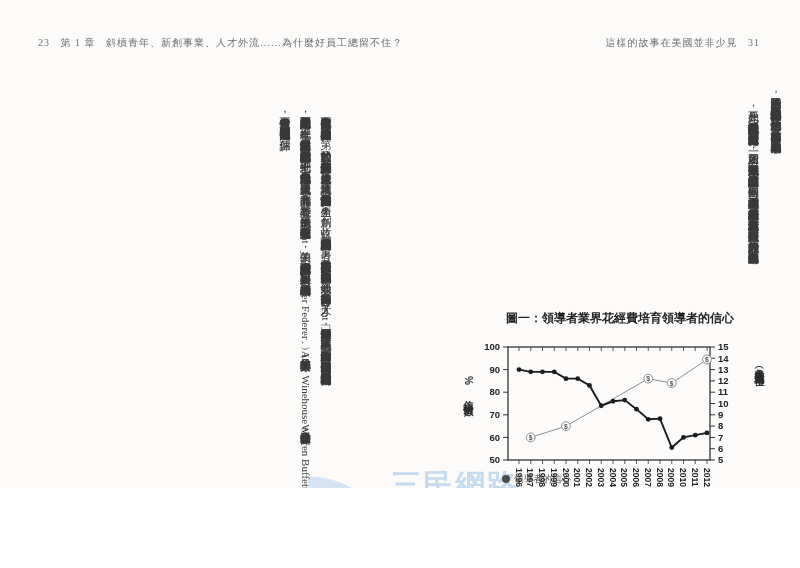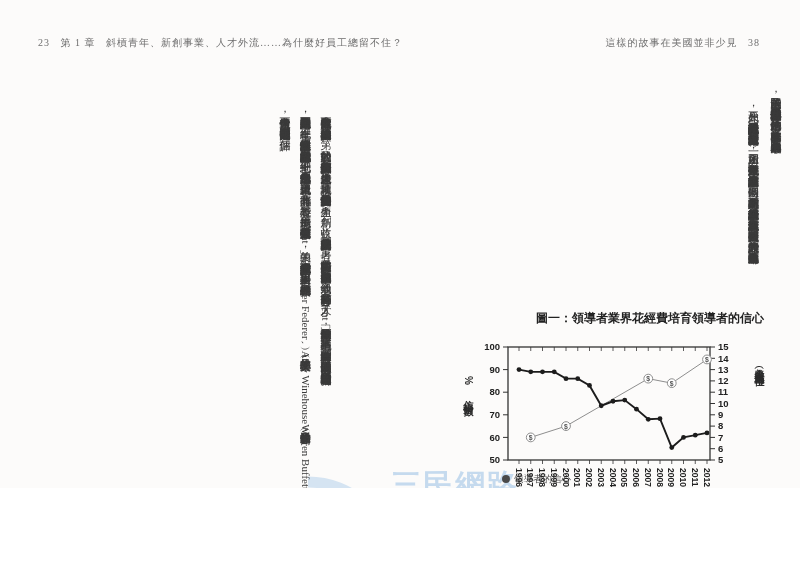--- a/index.html
+++ b/index.html
@@ -5,21 +5,21 @@
   html,body{margin:0;padding:0;}
   body{font-family:"Liberation Serif","DejaVu Serif",serif;background:#ffffff;}
   #page{position:relative;width:800px;height:488px;background:#fcfbfa;overflow:hidden;text-decoration:underline;}
   .sans{font-family:"Liberation Sans","DejaVu Sans",sans-serif;}
   .hdr{position:absolute;top:36px;font-size:10px;color:#6e6e6e;letter-spacing:1px;white-space:nowrap;}
   .vblock{position:absolute;writing-mode:vertical-rl;text-orientation:mixed;color:#3a3a3a;z-index:2;}
   .vblock p{margin:0;padding:0;}
   .ind1{text-indent:1em;}
   .ind2{text-indent:2.3em;}
   .vlabel{position:absolute;writing-mode:vertical-rl;text-orientation:mixed;color:#2b2b2b;z-index:2;}
-  #chart-title{position:absolute;left:424px;top:310px;width:340px;text-align:right;font-size:12px;font-weight:bold;color:#222;z-index:2;}
+  #chart-title{position:absolute;left:450px;top:310px;width:340px;text-align:center;font-size:12px;font-weight:bold;color:#222;z-index:2;}
   #chart-wrap{position:absolute;left:450px;top:333px;width:340px;height:190px;z-index:2;}
   #legend{position:absolute;left:502px;top:472px;z-index:2;font-size:9.5px;color:#4a4a4a;line-height:14px;}
   .leg-row{display:flex;align-items:center;gap:4px;}
   .dot-marker{display:inline-block;width:8px;height:8px;border-radius:50%;background:#4a4a4a;}
   .dollar-marker{display:inline-block;width:9px;height:9px;border-radius:50%;border:1px solid #8a8a8a;color:#6a6a6a;
     font-size:7px;line-height:9px;text-align:center;font-weight:bold;background:#fff;}
   
   #watermark{position:absolute;left:0;top:0;width:800px;height:568px;z-index:1;pointer-events:none;}
   #wm-name{position:absolute;left:391px;top:465px;font-size:30px;font-weight:bold;color:#c5daee;letter-spacing:2px;text-align:right;}
   #wm-url{position:absolute;left:392px;top:497px;font-size:17px;font-weight:bold;color:#d3e2f2;letter-spacing:1px;}
@@ -30,21 +30,21 @@
 
 <div id="page">
 
   <div class="hdr" style="left:38px;">
     <span>23</span>&nbsp;&nbsp;
     <span>第 1 章</span>&nbsp;&nbsp;
     <span>斜槓青年、新創事業、人才外流……為什麼好員工總留不住？</span>
   </div>
   <div class="hdr" style="right:40px;text-align:right;">
     <span>這樣的故事在美國並非少見</span>&nbsp;&nbsp;
-    <span>38</span>
+    <span>31</span>
   </div>
 
   <div id="watermark">
     <svg id="wm-logo" width="118" height="108" viewBox="0 0 118 108">
       <path d="M 22 22 A 84 84 0 0 1 106 106" fill="none" stroke="#d5e4f2" stroke-width="11"></path>
       <path d="M 20 44 A 62 62 0 0 1 82 106" fill="none" stroke="#cfe0f0" stroke-width="11"></path>
       <path d="M 18 66 A 40 40 0 0 1 58 106" fill="none" stroke="#d5e4f2" stroke-width="11"></path>
       <text x="48" y="53" font-size="18" fill="#b7d1ea" font-weight="bold">民</text>
     </svg>
     <div id="wm-name">三民網路</div>

